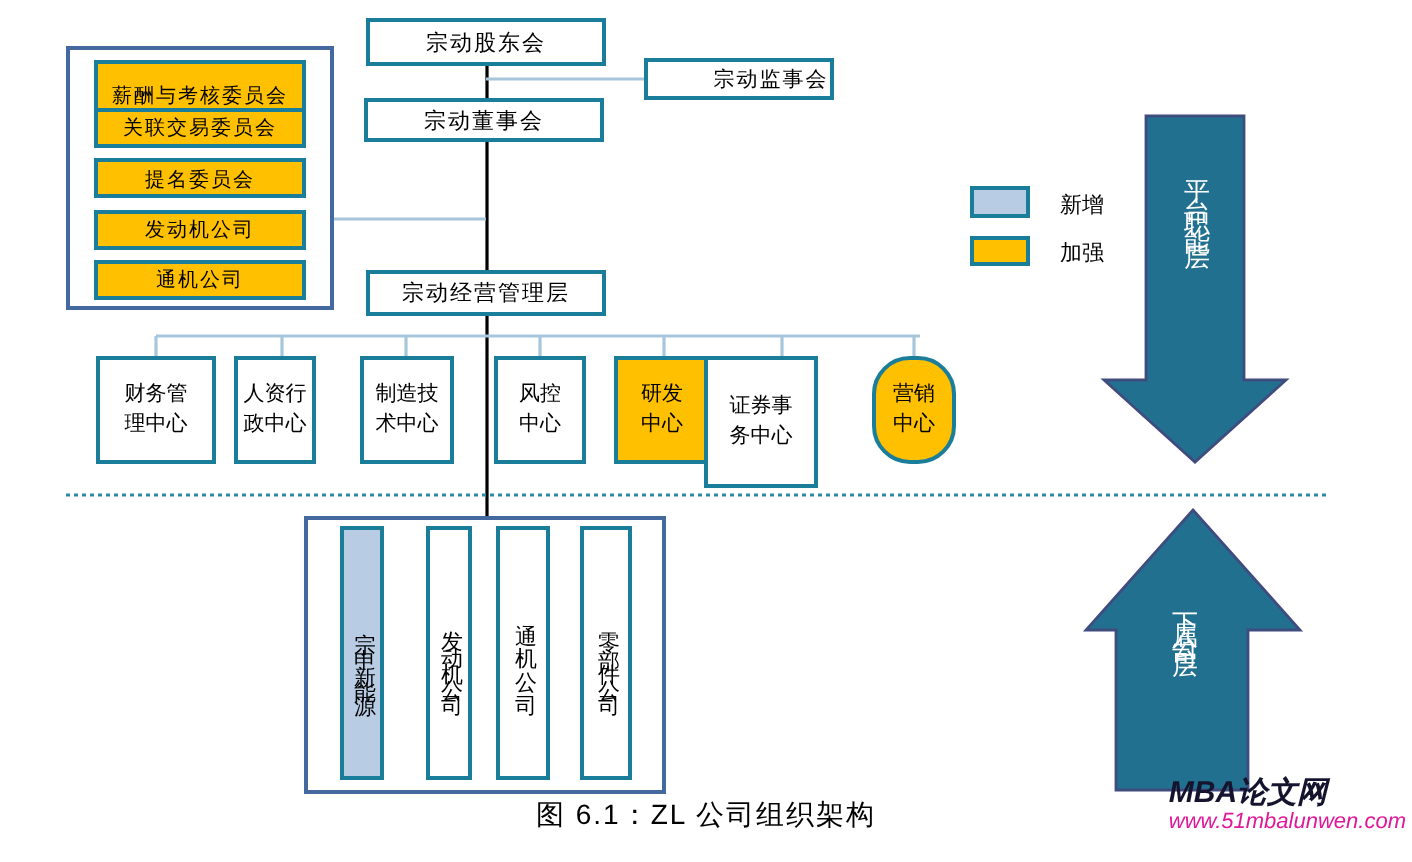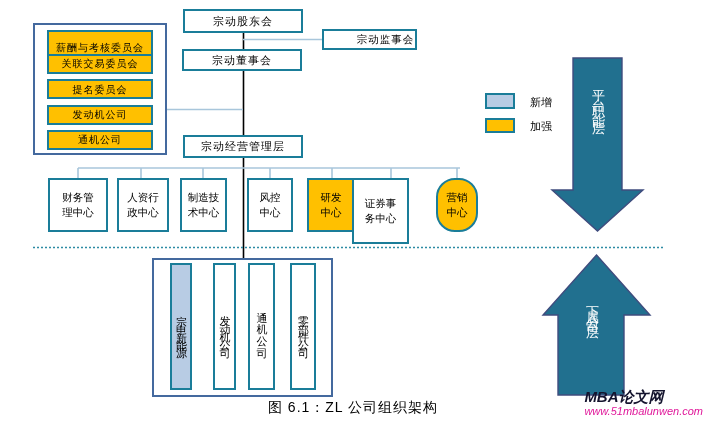--- a/index.html
+++ b/index.html
@@ -109,21 +109,21 @@
     <span>发动机公司</span>
   </div>
   <div class="box committee" style="left:47px;top:130px;width:106px;height:20px;">
     <span>通机公司</span>
   </div>
 
   <div class="box center-box" style="left:48px;top:178px;width:60px;height:54px;">
     <span class="lbl">财务管
 理中心</span>
   </div>
-  <div class="box center-box" style="left:117px;top:178px;width:52px;height:54px;">
+  <div class="box center-box" style="left:117px;top:178px;width:41px;height:54px;">
     <span class="lbl">人资行
 政中心</span>
   </div>
   <div class="box center-box" style="left:180px;top:178px;width:47px;height:54px;">
     <span class="lbl">制造技
 术中心</span>
   </div>
   <div class="box center-box" style="left:247px;top:178px;width:46px;height:54px;">
     <span class="lbl">风控
 中心</span>

